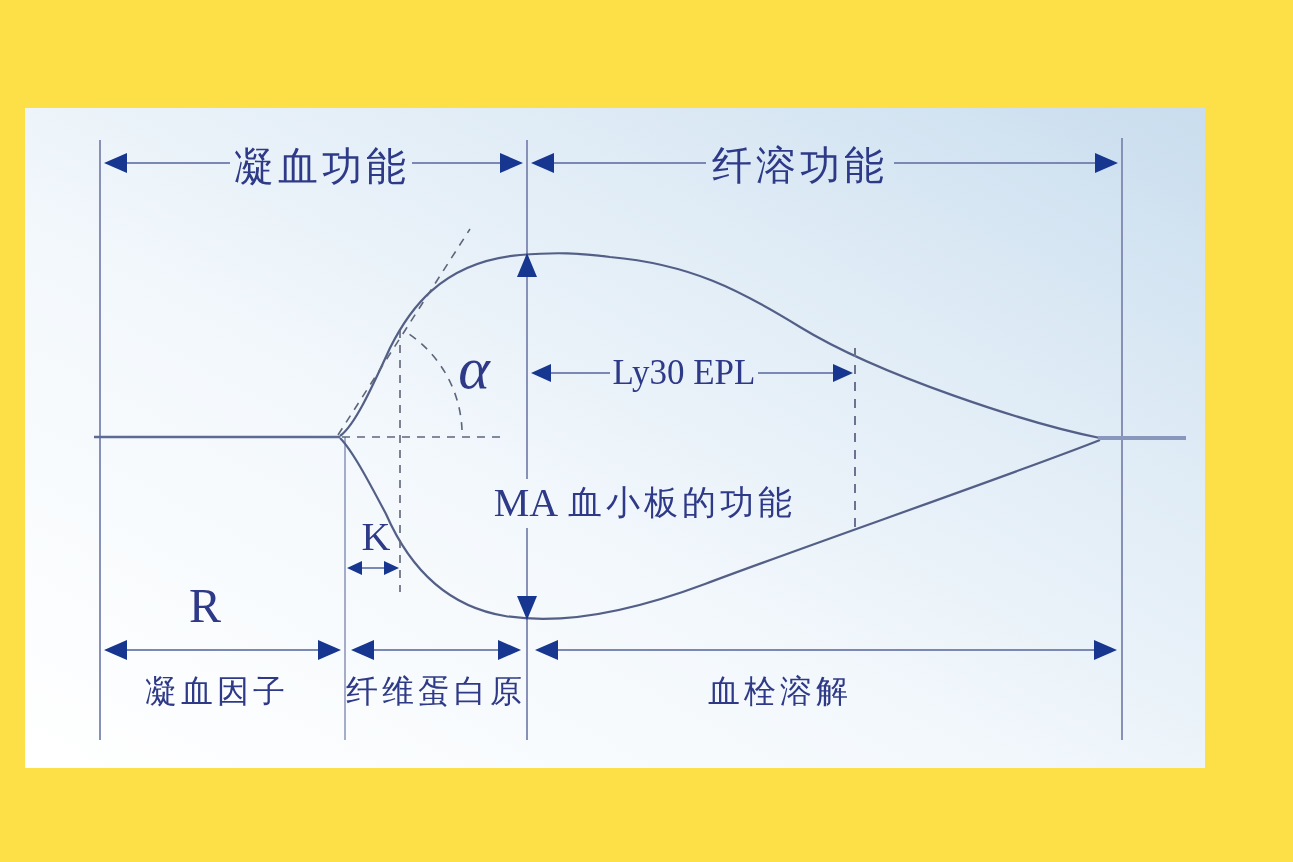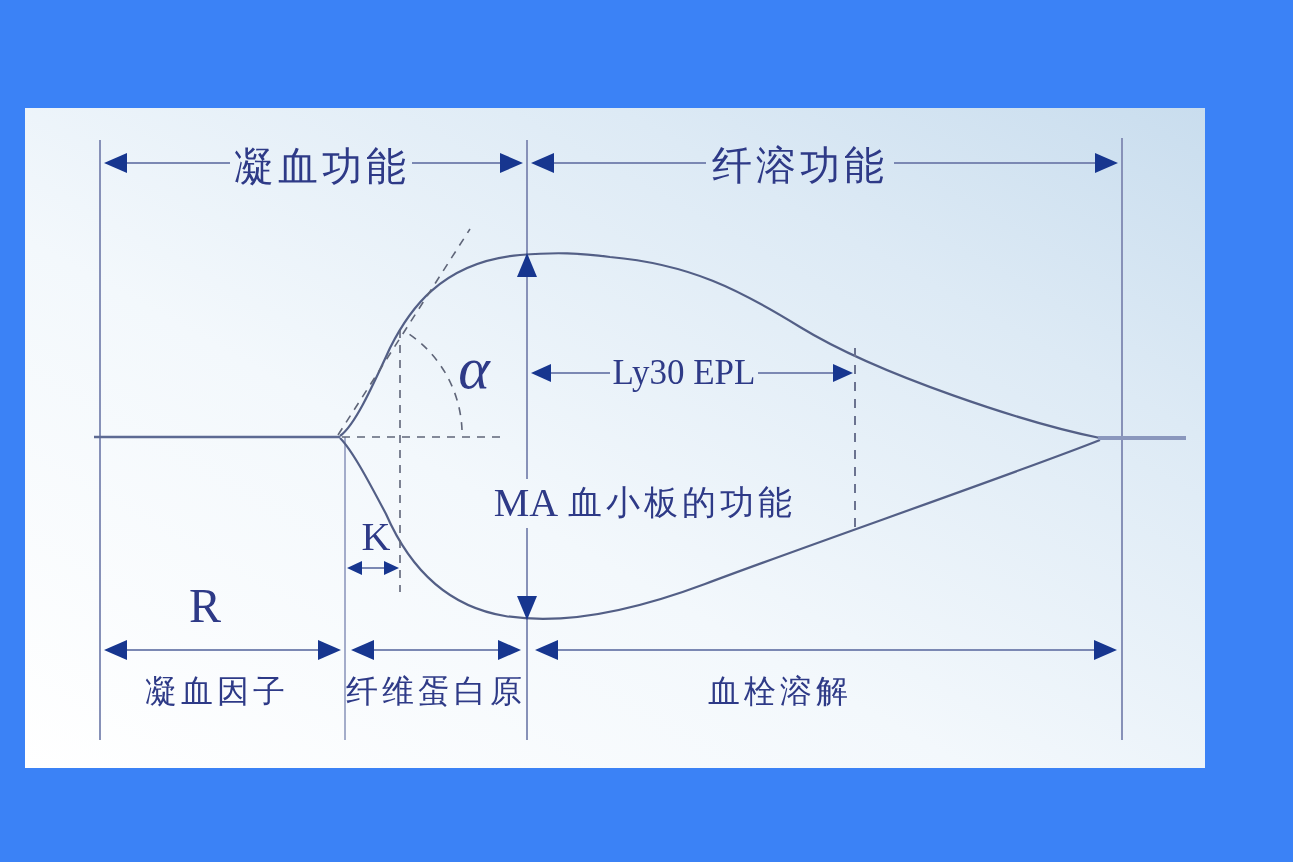--- a/index.html
+++ b/index.html
@@ -1,16 +1,16 @@
 <!DOCTYPE html>
 <html><head>
 <meta charset="utf-8">
 <style>
   html,body{margin:0;padding:0;background:#ffffff;}
-  .stage{position:relative;width:1293px;height:862px;background:#3b82f6;overflow:hidden;
+  .stage{position:relative;width:1293px;height:862px;background:#fde047;overflow:hidden;
          font-family:"Liberation Serif","DejaVu Serif",serif;}
   svg{display:block;}
   .vline   {stroke:#8791b8;stroke-width:2;fill:none;}
   .vthin   {stroke:#8f99bd;stroke-width:1.6;fill:none;}
   .mline   {stroke:#7b88b3;stroke-width:2;fill:none;}
   .baseln  {stroke:#5d6a93;stroke-width:2.4;fill:none;}
   .curve   {stroke:#535f86;stroke-width:2.2;fill:none;}
   .dash    {stroke:#5f6578;stroke-width:1.6;fill:none;stroke-dasharray:8 7;}
   .dash2   {stroke:#6b7390;stroke-width:2;fill:none;stroke-dasharray:9 8;}
   .tail    {stroke:#8a97bd;stroke-width:4;fill:none;}

